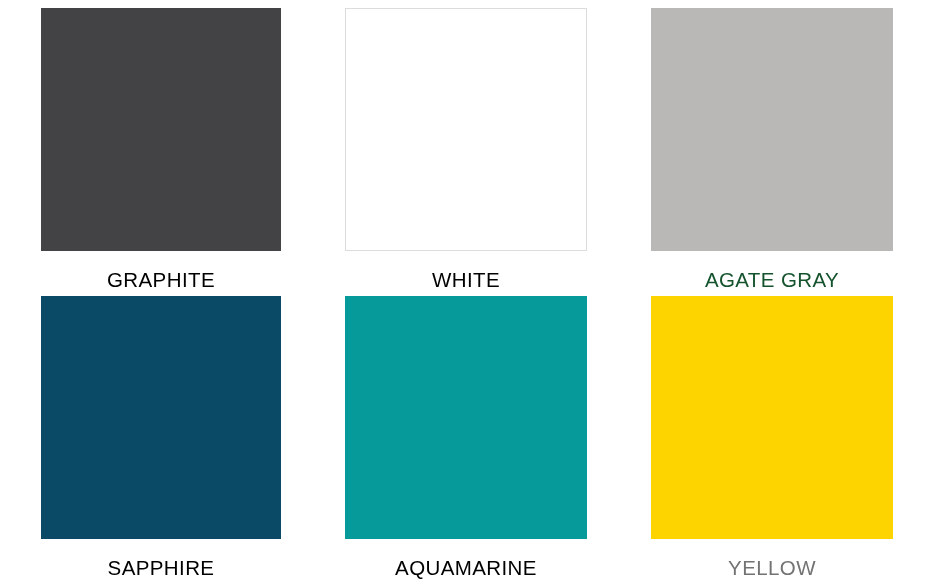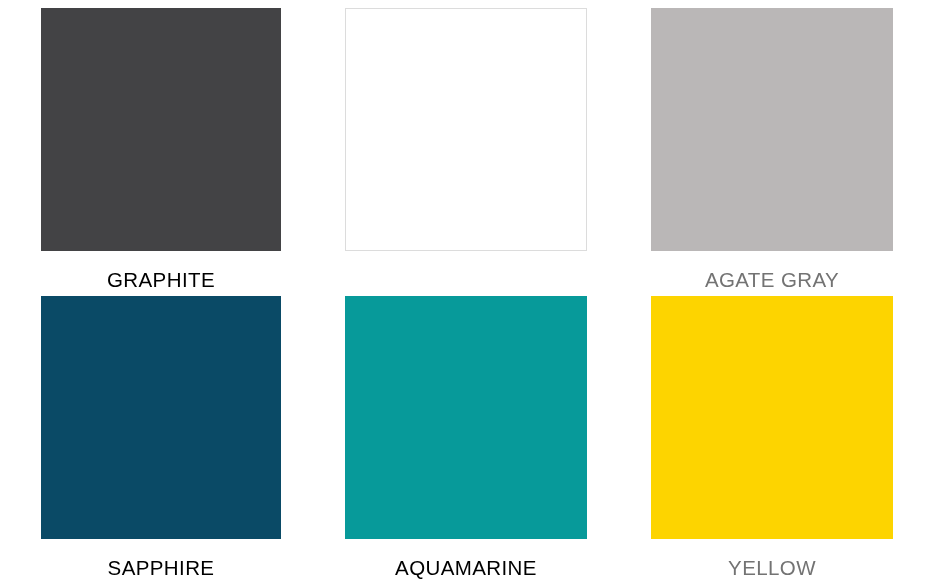--- a/index.html
+++ b/index.html
@@ -69,25 +69,26 @@
 
 <div id="swatch-grid">
 
   <div class="swatch-cell cell-r1c1">
     <div class="swatch-chip" style="background-color: rgb(67, 67, 69);"></div>
     <div class="swatch-label" style="color: rgb(0, 0, 0);">GRAPHITE</div>
   </div>
 
   <div class="swatch-cell cell-r1c2">
     <div class="swatch-chip bordered" style="background-color: rgb(255, 255, 255); border-color: rgb(220, 220, 220);"></div>
+    <div class="swatch-label" style="color: rgb(0, 0, 0);">WHITE</div>
   </div>
 
   <div class="swatch-cell cell-r1c3">
     <div class="swatch-chip" style="background-color: rgb(186, 183, 183);"></div>
-    <div class="swatch-label" style="color: #737373;">AGATE GRAY</div>
+    <div class="swatch-label" style="color: #14532d;">AGATE GRAY</div>
   </div>
 
   <div class="swatch-cell cell-r2c1">
     <div class="swatch-chip" style="background-color: rgb(10, 74, 102);"></div>
     <div class="swatch-label" style="color: rgb(0, 0, 0);">SAPPHIRE</div>
   </div>
 
   <div class="swatch-cell cell-r2c2">
     <div class="swatch-chip" style="background-color: rgb(7, 154, 154);"></div>
     <div class="swatch-label" style="color: rgb(0, 0, 0);">AQUAMARINE</div>

